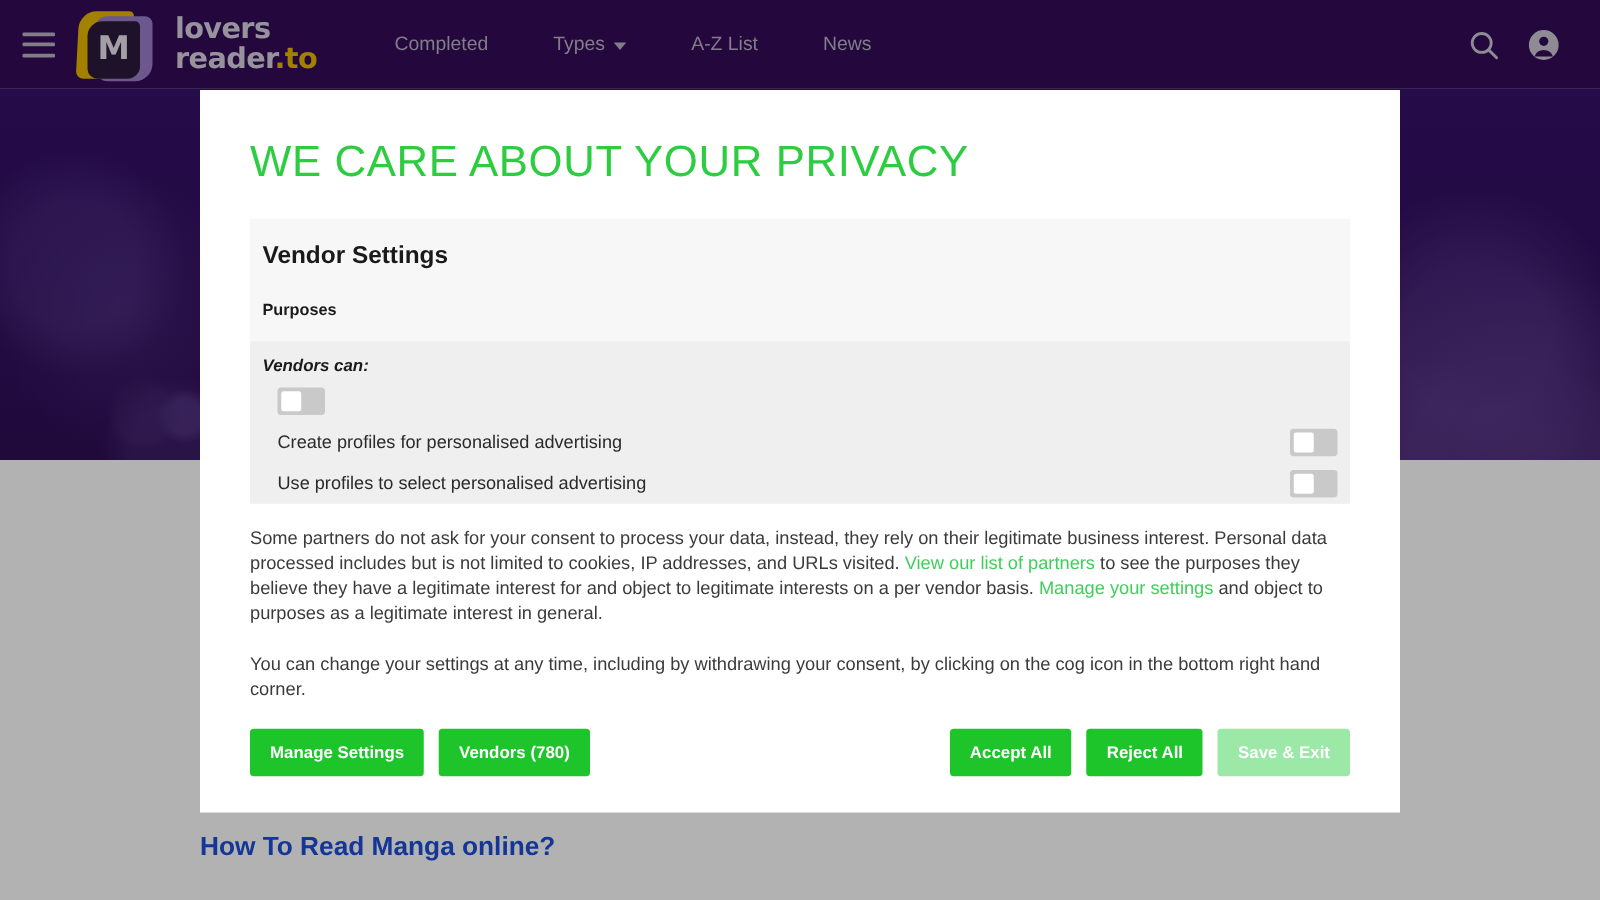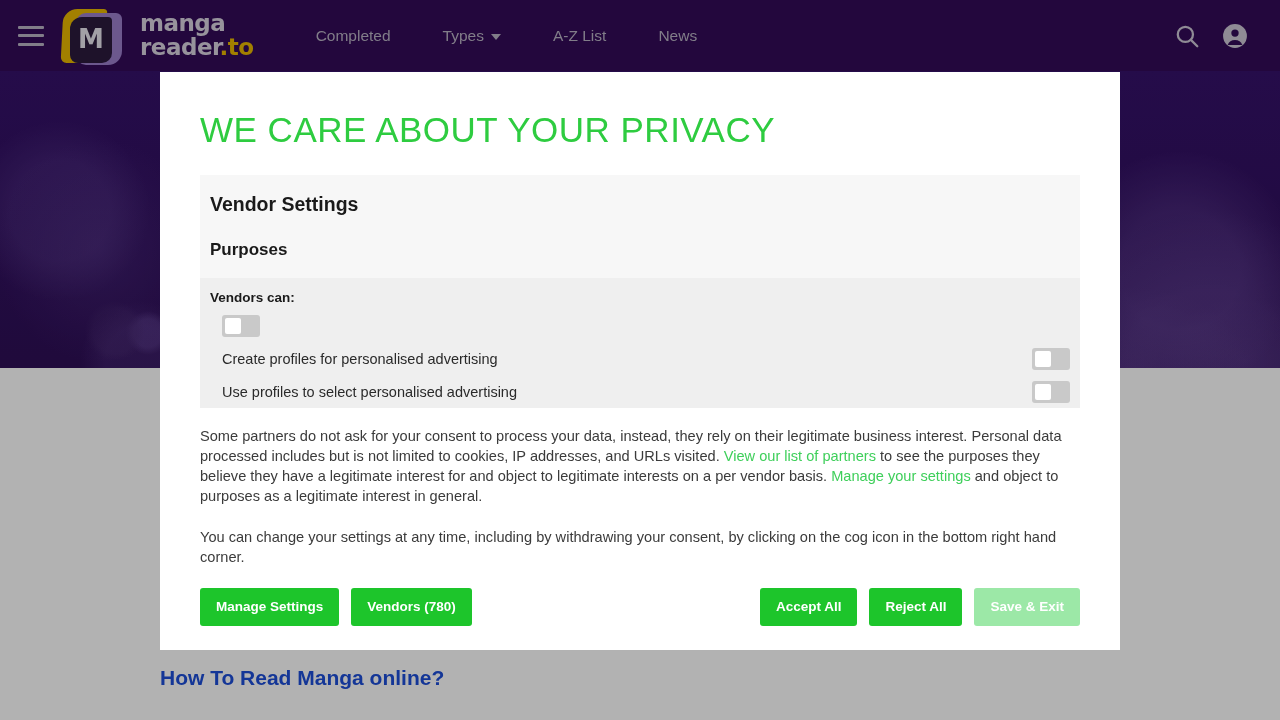--- a/index.html
+++ b/index.html
@@ -105,24 +105,24 @@
   .privacy-title {
     color:#2ecc40; font-size:35px; font-weight:normal; letter-spacing:.5px;
     margin:38px 0 0 40px; font-family:"Liberation Sans", sans-serif;
   }
 
   .vendor-panel {
     margin:25px 40px 0 40px; background:#f7f7f7;
   }
   .vendor-panel-head { padding:18px 10px 4px 10px; }
   .vendor-panel-head h3 { font-size:19.5px; color:#1a1a1a; font-weight:bold; }
-  .vendor-panel-head h4 { font-size:17px; color:#1a1a1a; font-weight:bold; margin-top:24px; }
+  .vendor-panel-head h4 { font-size:13px; color:#1a1a1a; font-weight:bold; margin-top:24px; }
 
   .purposes-box { background:#efefef; margin-top:14px; padding:12px 10px 0 10px; }
-  .purposes-label { font-size:13.5px; font-weight:bold; color:#1a1a1a; padding-bottom:4px; }
+  .purposes-label { font-size:13.5px; font-weight:bold; color:#1a1a1a; padding-bottom:4px;font-style:italic; }
 
   .purpose-row {
     display:flex; align-items:center; justify-content:space-between;
     height:33px; padding-left:12px;
   }
   .purpose-name { font-size:14.5px; color:#2a2a2a; }
 
   .toggle {
     width:38px; height:22px; background:#c9c9c9; border-radius:3px;
     position:relative; flex:0 0 38px; cursor:pointer;
@@ -173,21 +173,21 @@
     </div>
 
     <div class="logo">
       <div class="logo-mark">
         <div class="sheet-y"></div>
         <div class="sheet-p"></div>
         <div class="sheet-d"></div>
         <div class="mletter">M</div>
       </div>
       <div class="logo-text">
-        <div class="l1">manga</div>
+        <div class="l1">lovers</div>
         <div class="l2"><span>reader</span><span class="dotto">.to</span></div>
       </div>
     </div>
 
     <div class="nav">
       <div class="nav-item">
         <span>Completed</span>
       </div>
       <div class="nav-item">
         <span>Types</span>

